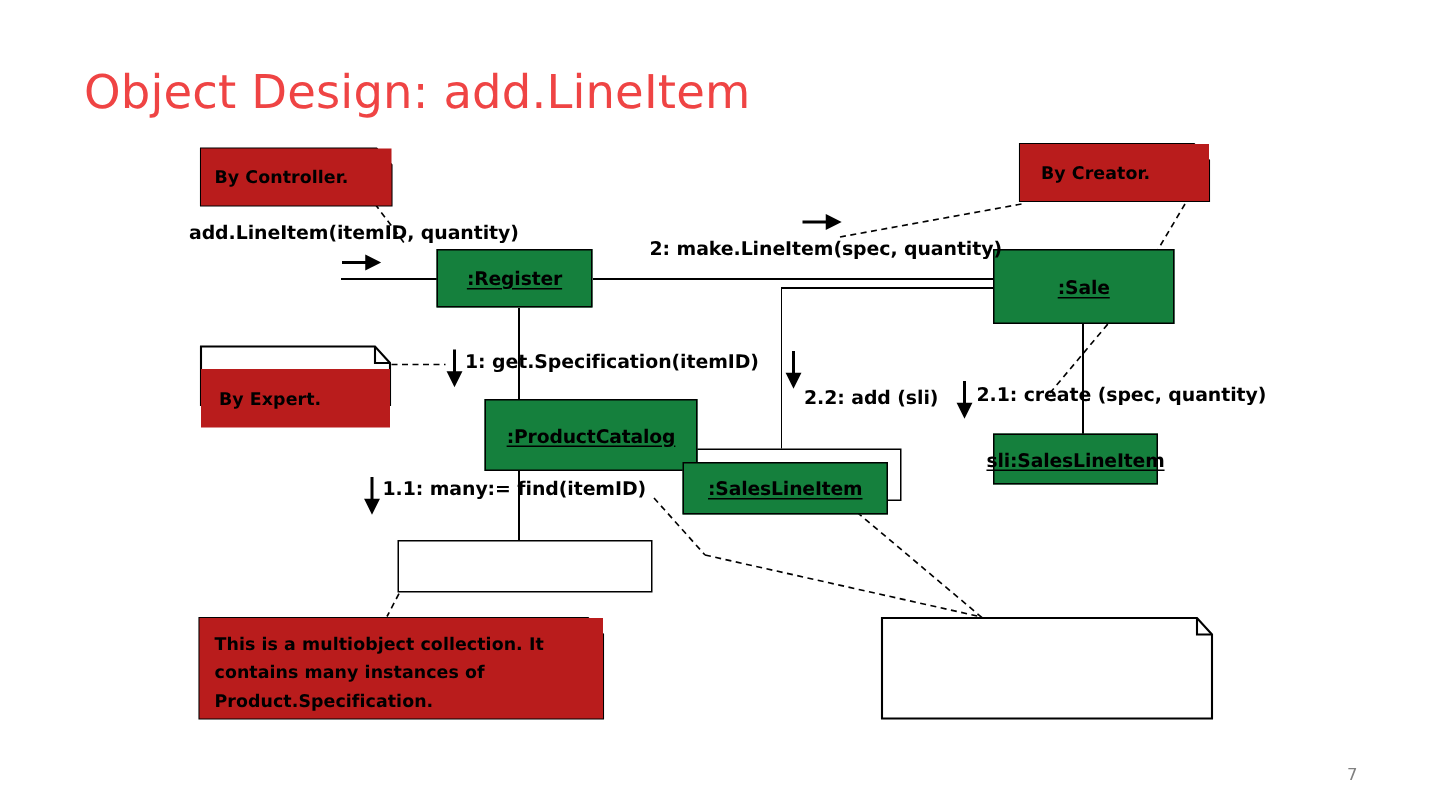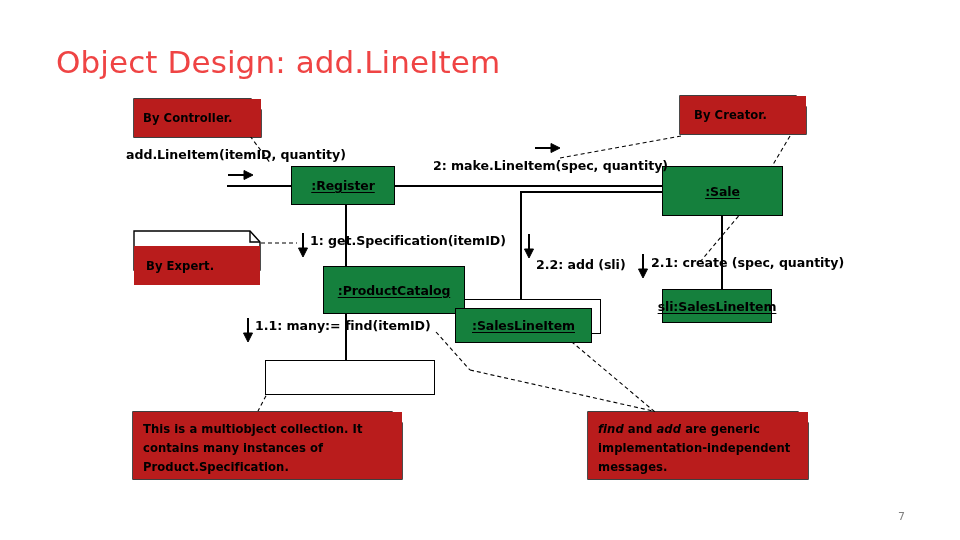--- a/index.html
+++ b/index.html
@@ -211,25 +211,20 @@
   <div class="note" style="left:134px; top:246px; width:126px; height:39px;">
     <div class="note-text" style="padding-top:11px; padding-left:12px;">By Expert.</div>
   </div>
 
   <div class="note" style="left:133px; top:412px; width:269px; height:67px;">
     <div class="note-text" style="padding-top:8px; padding-left:10px; line-height:19px; white-space:normal;">
       <span>This is a multiobject collection. It contains many instances of Product.Specification.</span>
     </div>
   </div>
 
-  <div class="note" style="left:588px; top:412px; width:220px; height:67px;">
-    <div class="note-text" style="padding-top:8px; padding-left:10px; line-height:19px; white-space:normal;">
-      <span class="ital">find</span><span> and </span><span class="ital">add</span><span> are generic implementation-independent messages.</span>
-    </div>
-  </div>
 
   <div class="obj-box" style="left:291px; top:166px; width:104px; height:39px;">
     <span class="obj-label">:Register</span>
   </div>
 
   <div class="obj-box" style="left:662px; top:166px; width:121px; height:50px;">
     <span class="obj-label">:Sale</span>
   </div>
 
   <div class="obj-box" style="left:275px; top:266px; width:142px; height:48px;margin-left:48px;">

